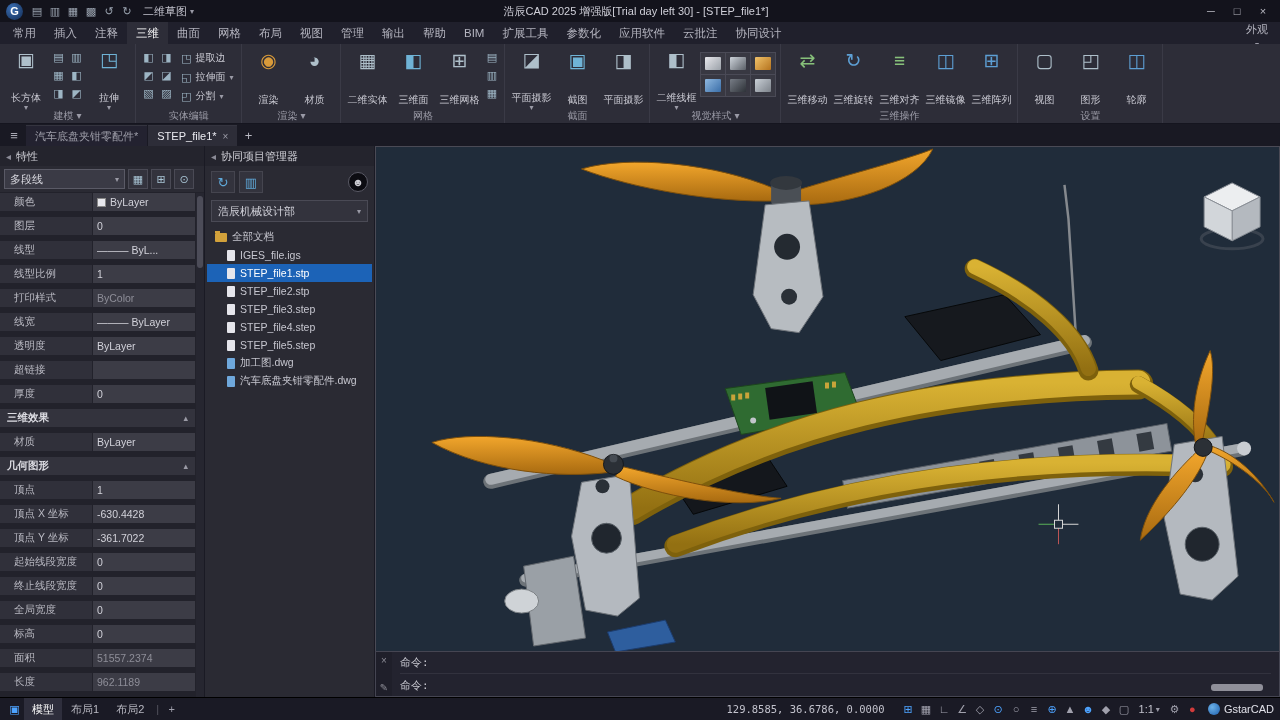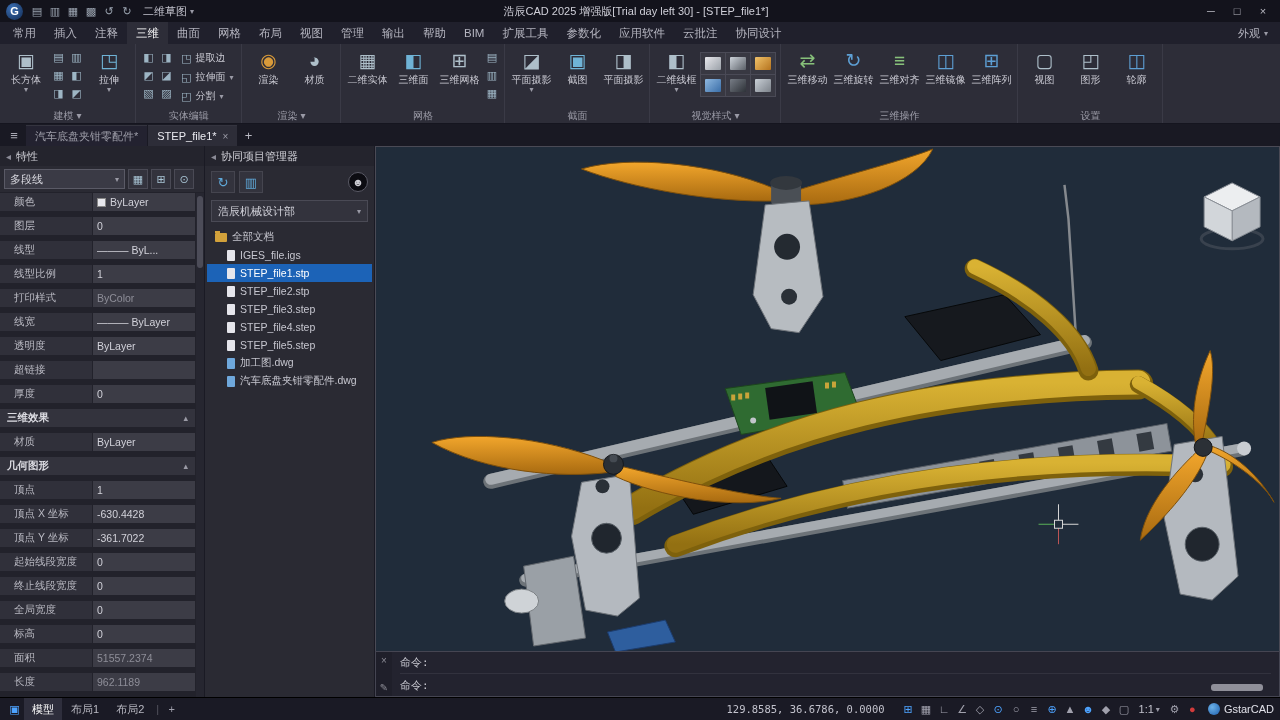--- a/index.html
+++ b/index.html
@@ -13,31 +13,31 @@
   .qicon { width:18px; height:18px; display:flex; align-items:center; justify-content:center; color:#9aa3af; font-size:11px; flex:none; }
   .ws-chip { display:flex; align-items:center; gap:3px; padding:0 7px; color:#c2c2cc; }
   .tb-title { position:absolute; left:0; right:8px; text-align:center; color:#cfcfd8; pointer-events:none; }
   .win { margin-left:auto; display:flex; z-index:1; }
   .winbtn { width:26px; height:22px; display:flex; align-items:center; justify-content:center; color:#b9b9c2; font-size:11px; }
 
   
   .menubar { height:22px; background:#20202c; display:flex; align-items:stretch; flex:none; padding-left:4px; }
   .mtab { display:flex; align-items:center; padding:0 9px; color:#b4b4bf; font-size:11.5px; }
   .mtab.active { background:#2d2d38; color:#ffffff; }
-  .menu-right { margin-left:auto; display:flex; align-items:center; gap:4px; padding:0 12px; color:#b4b4bf; }
+  .menu-right { margin-left:auto; display:flex; align-items:center; gap:4px; padding:0 12px; color:#b4b4bf;flex-direction:column; }
 
   
   .ribbon { height:80px; background:#2d2d38; display:flex; flex:none; border-bottom:1px solid #15151f; }
   .rgroup { display:flex; flex-direction:column; border-right:1px solid #3a3a46; flex:none; }
   .rcontent { height:64px; display:flex; align-items:flex-start; padding:2px 4px; gap:2px; }
   .rlabel { height:15px; display:flex; align-items:center; justify-content:center; gap:3px; font-size:10px; color:#9a9aa6; }
   .bigbtn { min-width:44px; height:60px; display:flex; flex-direction:column; align-items:center; padding:2px 2px 0; gap:1px; font-size:10px; color:#c9c9d2; text-align:center; border-radius:2px; }
   .bicon { width:26px; height:25px; display:flex; align-items:center; justify-content:center; font-size:19px; color:#6fb3d6; }
   .bicon.or { color:#d89a3a; } .bicon.gr { color:#87c07a; } .bicon.st { color:#aebfca; } .bicon.bl { color:#5d9fd4; }
-  .blabel { line-height:11px; }
+  .blabel { line-height:11px;margin-top:20px; }
   .darr { font-size:8px; color:#9a9aa6; line-height:7px; }
   .smallgrid { display:grid; grid-template-columns:repeat(2,17px); grid-auto-rows:17px; gap:1px; margin-top:3px; }
   .smallgrid.c1 { grid-template-columns:17px; }
   .sic { display:flex; align-items:center; justify-content:center; font-size:11px; color:#9db5c4; }
   .rowcol { display:flex; flex-direction:column; gap:1px; margin-top:3px; }
   .rowbtn { height:18px; display:flex; align-items:center; gap:4px; padding:0 4px; font-size:10px; color:#c9c9d2; }
   .gallery { display:grid; grid-template-columns:repeat(3,24px); grid-auto-rows:21px; gap:1px; background:#4a4a56; border:1px solid #4a4a56; margin-top:6px; }
   .gcell { background:#383842; display:flex; align-items:center; justify-content:center; }
   .gcell span { width:16px; height:13px; border-radius:1px; }
   .g1 { background:linear-gradient(135deg,#e8e8ec,#9aa0a8); }

